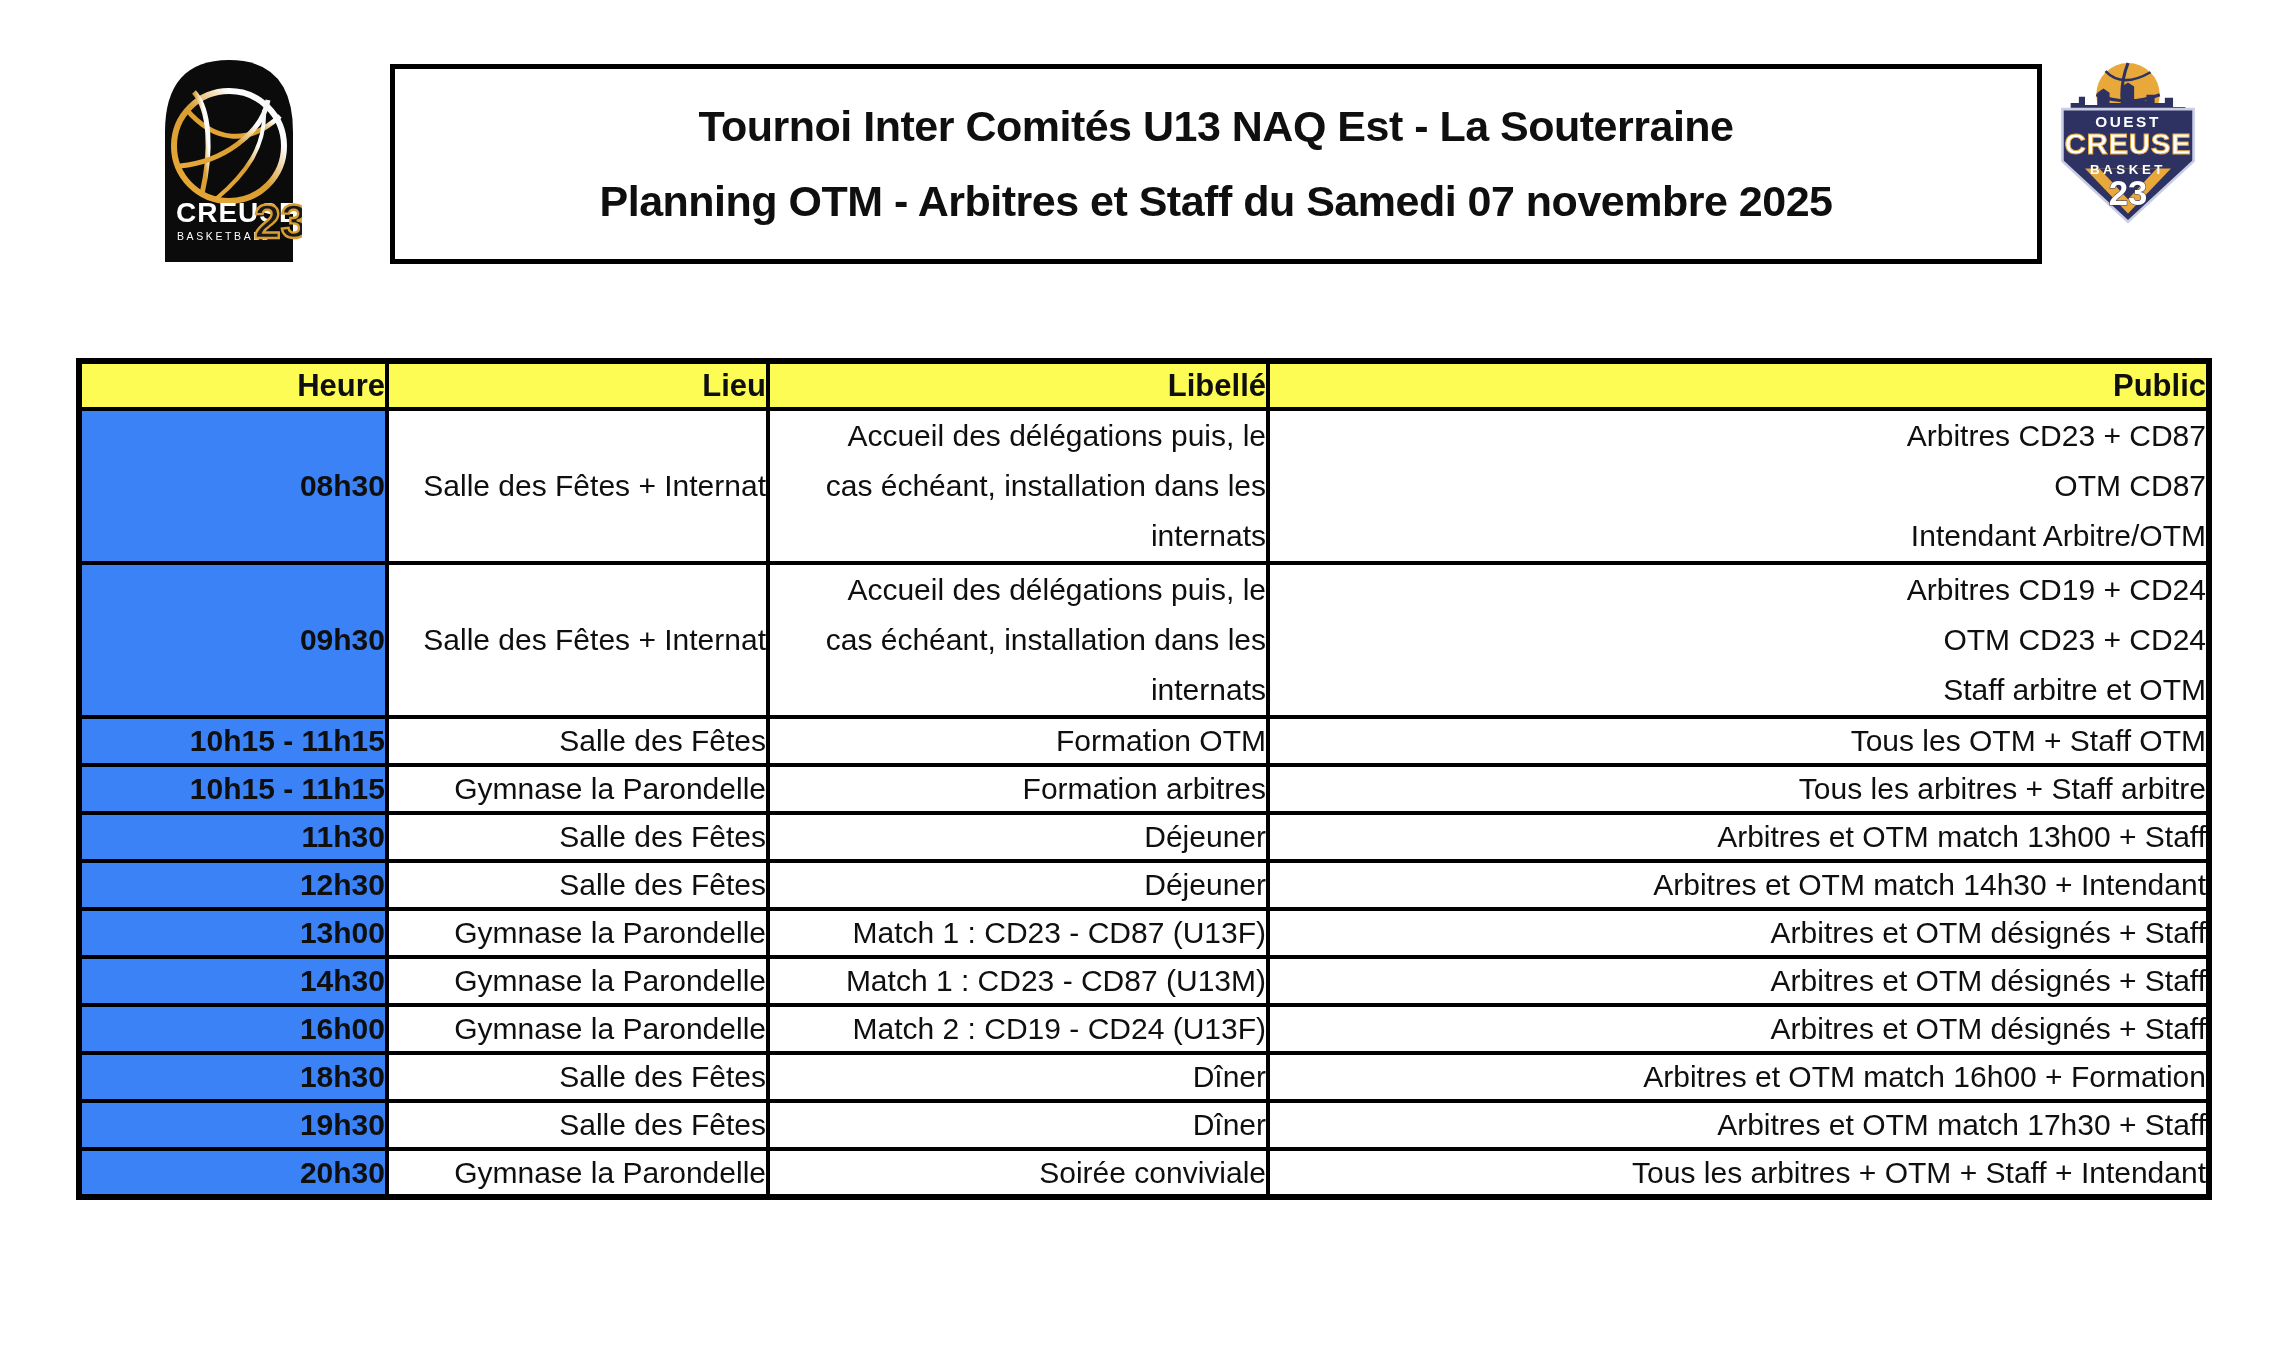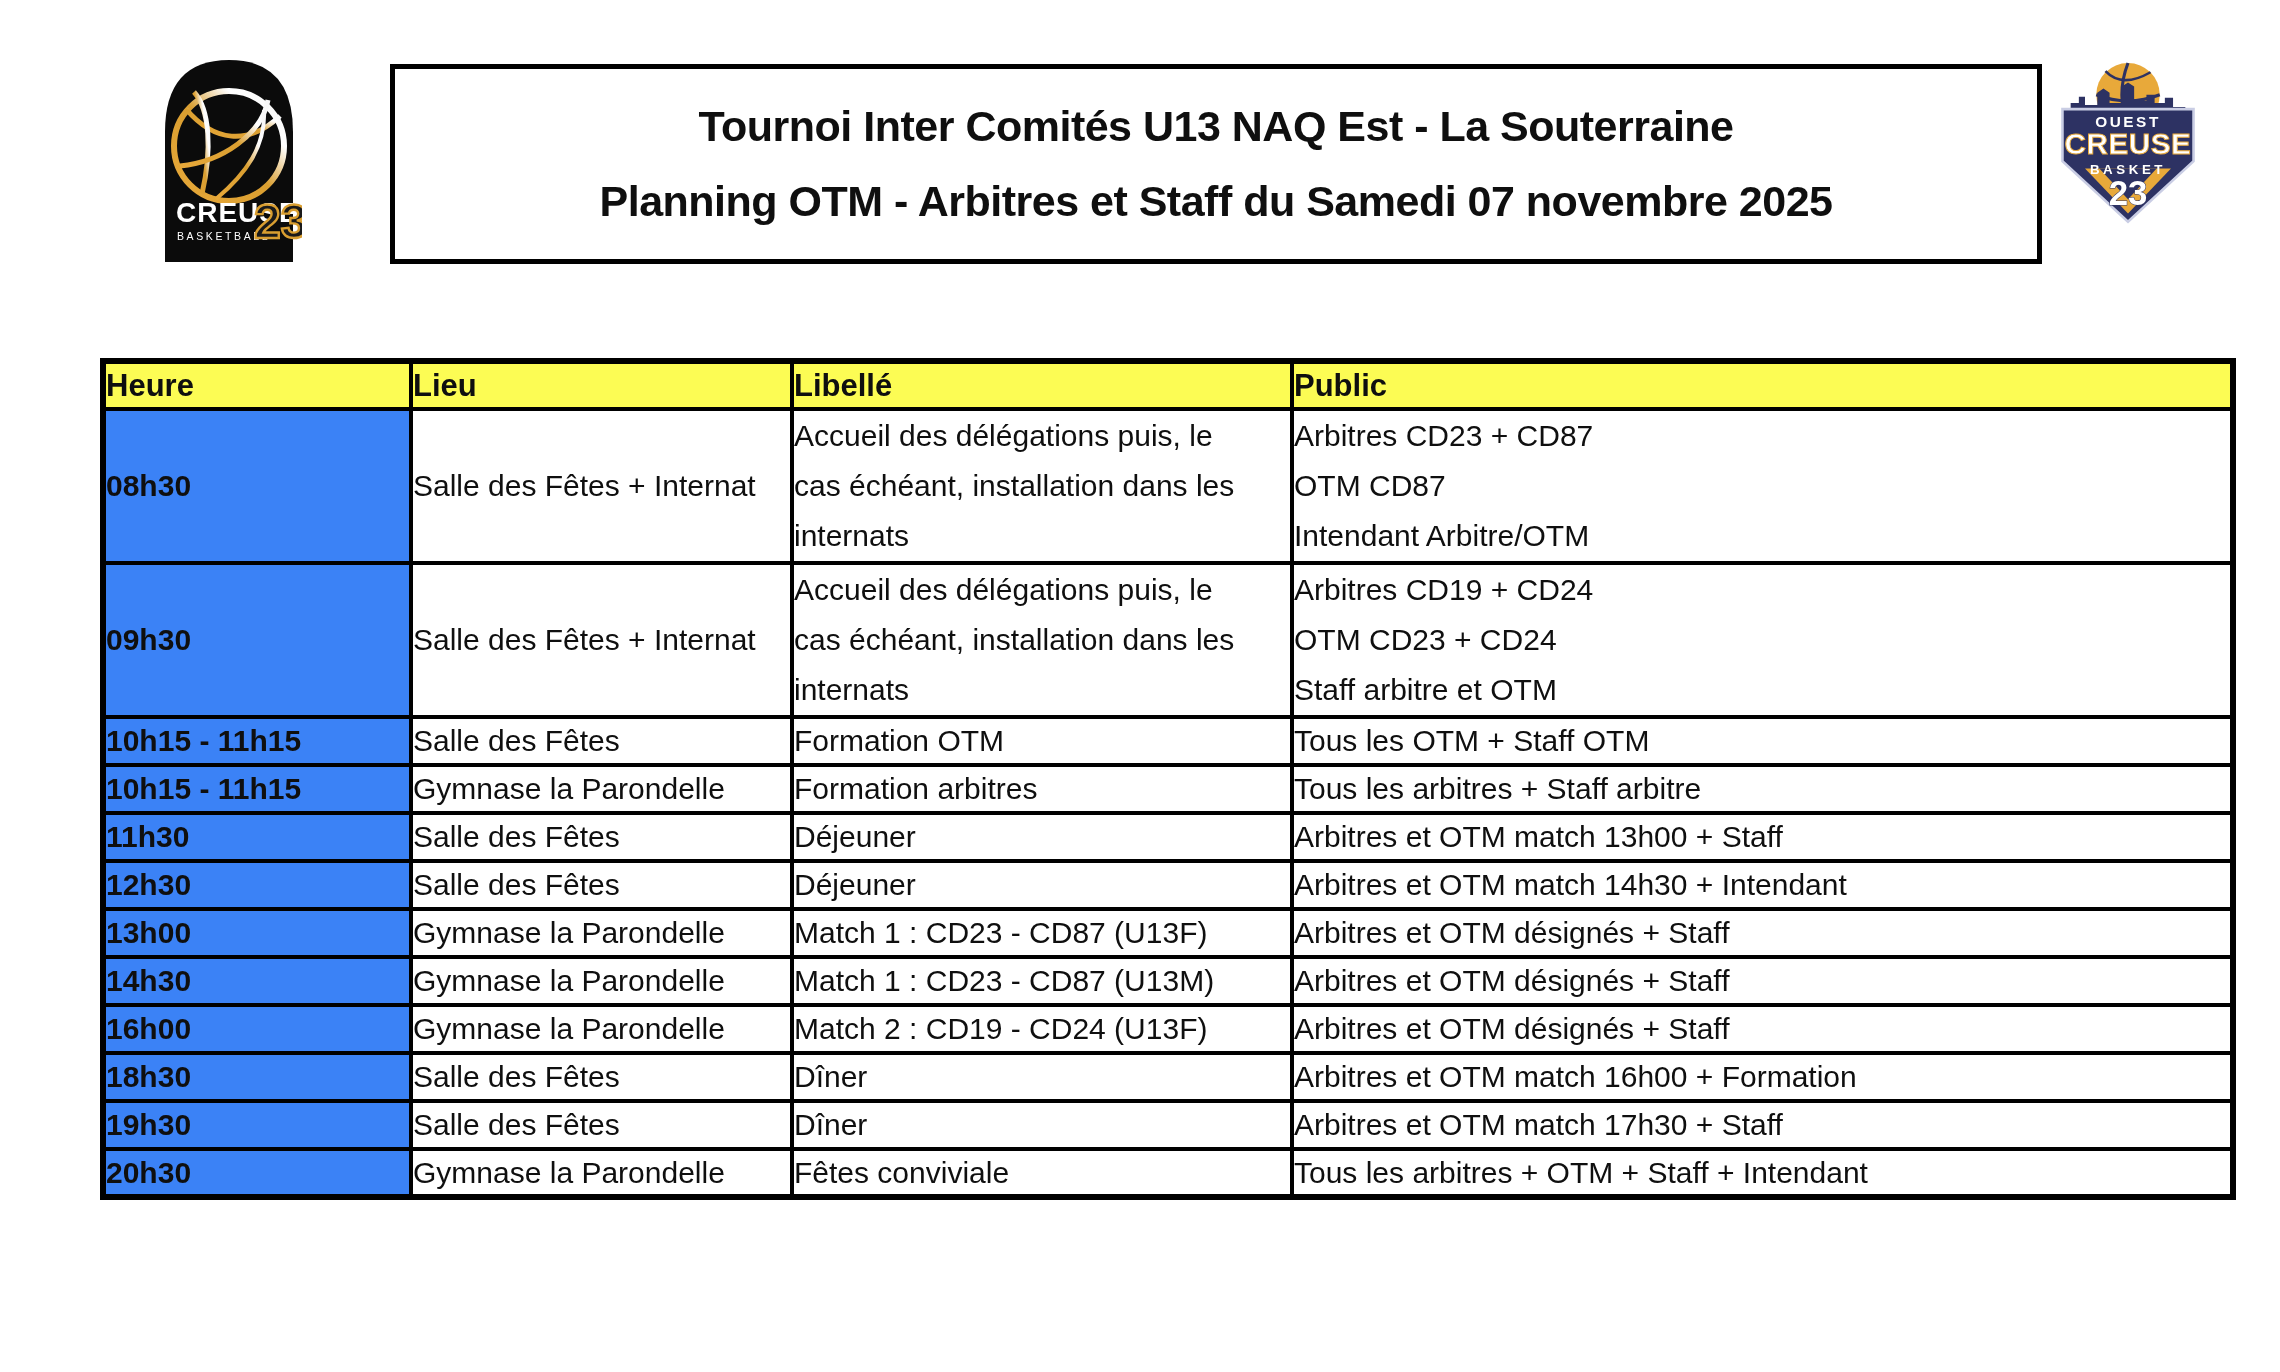--- a/index.html
+++ b/index.html
@@ -15,23 +15,23 @@
   .title-box {
     position:absolute; left:390px; top:64px; width:1652px; height:200px;
     border:5px solid #000; background:#fff;
     display:flex; flex-direction:column; justify-content:space-evenly; align-items:center;
     text-align:left; padding:8px 20px;
   }
   .title-line { font-size:43px; font-weight:600; letter-spacing:-0.5px; white-space:nowrap; }
 
   
   table.schedule {
-    position:absolute; left:100px; top:358px;
+    position:absolute; left:76px; top:358px;
     border-collapse:collapse; table-layout:fixed; width:2130px;
-    text-align:left; font-size:30px;
+    text-align:right; font-size:30px;
   }
   .schedule th, .schedule td { border:4px solid #000; vertical-align:middle; overflow:hidden; }
   .schedule { border:6px solid #000; }
   .schedule thead tr { height:48px; }
   .schedule th { background:#FCFC54; font-weight:bold; font-size:31px; }
   td.c-heure { background:#3b82f6; font-weight:bold; }
   tr.r-tall { height:152px; }
   tr.r-std  { height:48px;  }
   .mline div { line-height:50px; white-space:nowrap; }
   .schedule td { white-space:nowrap; }
@@ -179,19 +179,19 @@
       </tr>
       <tr class="r-std">
         <td class="c-heure">19h30</td>
         <td>Salle des Fêtes</td>
         <td>Dîner</td>
         <td>Arbitres et OTM match 17h30 + Staff</td>
       </tr>
       <tr class="r-std">
         <td class="c-heure">20h30</td>
         <td>Gymnase la Parondelle</td>
-        <td>Fêtes conviviale</td>
+        <td>Soirée conviviale</td>
         <td>Tous les arbitres + OTM + Staff + Intendant</td>
       </tr>
     </tbody>
   </table>
 
 </div>
 
 </body></html>

